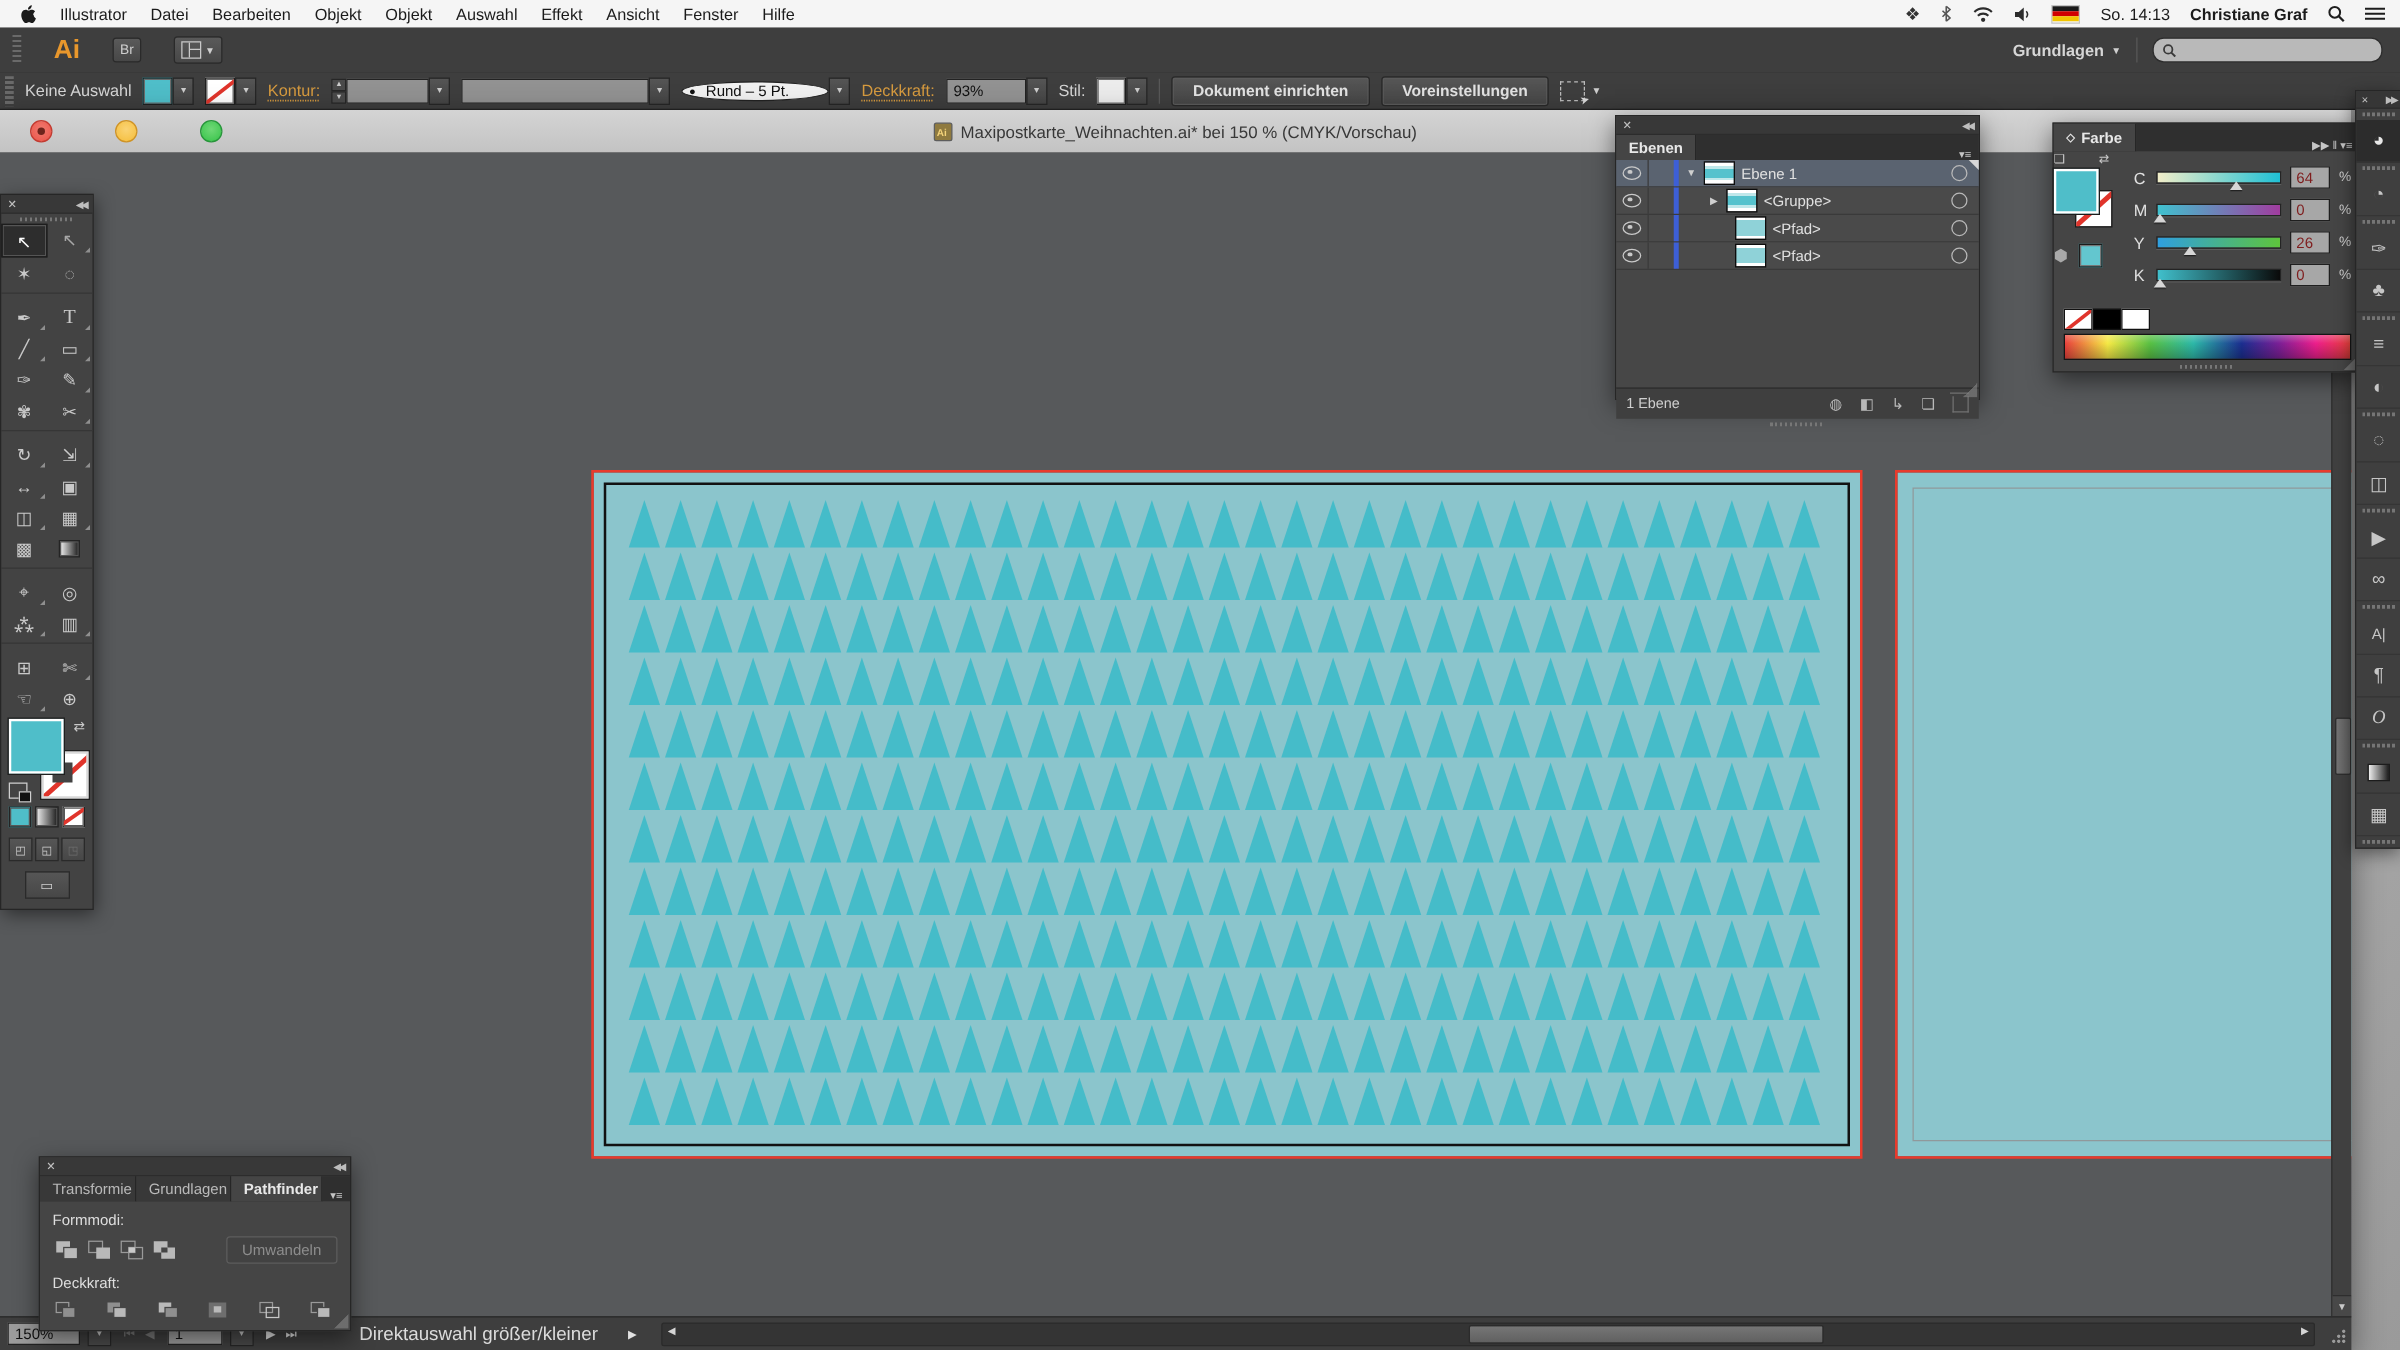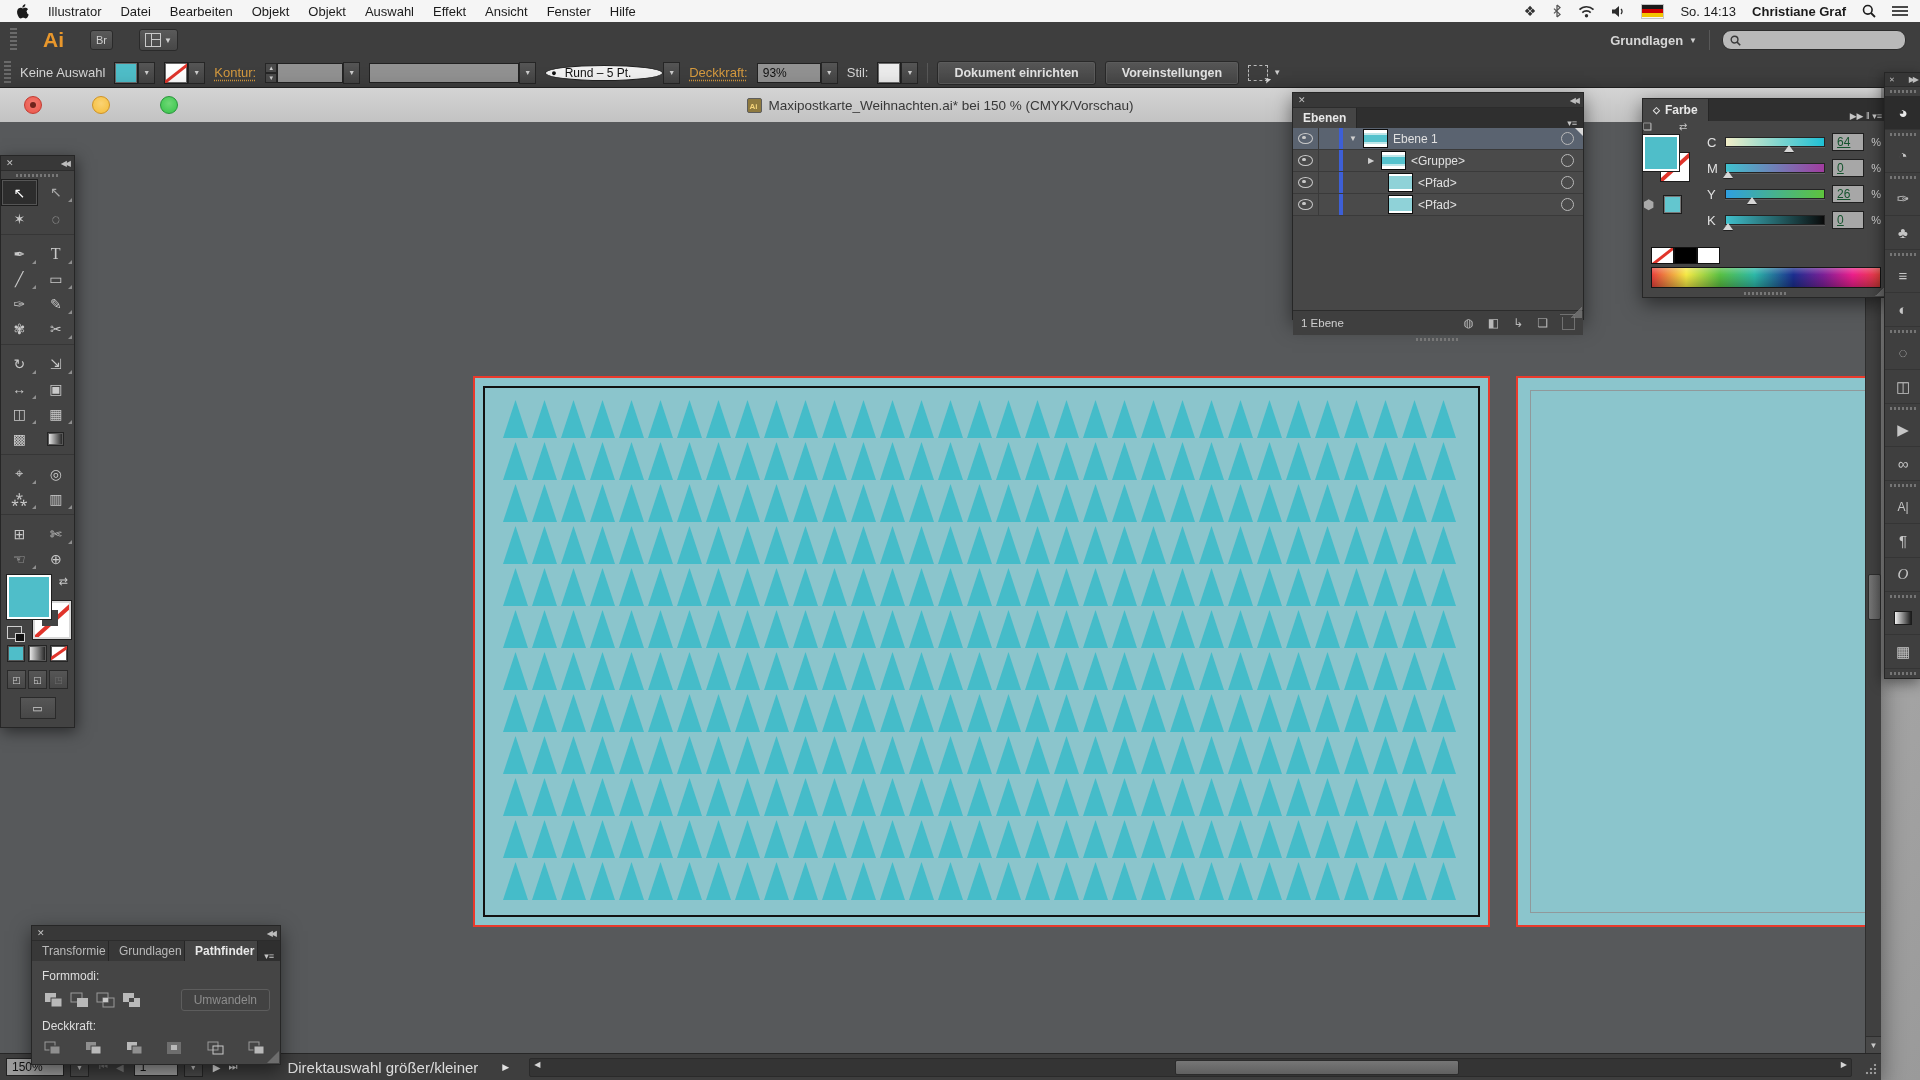--- a/index.html
+++ b/index.html
@@ -167,21 +167,21 @@
   .cp-fill{position:absolute;left:0;top:14px;width:32px;height:32px;background:#4fbec9;border:2px solid #fff;outline:1px solid #1c1c1c;z-index:2;}
   .cp-stroke{position:absolute;left:18px;top:32px;width:28px;height:28px;background:#fff;outline:1px solid #1c1c1c;overflow:hidden;}
   .cp-stroke:before{content:"";position:absolute;left:-22%;top:44%;width:150%;height:3.5px;background:#e0342b;transform:rotate(-42deg);}
   .cp-cube{position:absolute;left:0;top:76px;color:#a9a9a9;font-size:13px;}
   .cp-web{position:absolute;left:20px;top:74px;width:17px;height:17px;background:#63c6cf;border:1px solid #1c1c1c;box-shadow:0 0 0 1px #777 inset;}
   .sliders{position:absolute;left:64px;top:8px;width:174px;}
   .srow{display:flex;align-items:center;height:26px;gap:7px;}
   .slabel{width:12px;font-size:13px;color:#e0e0e0;}
   .strack{position:relative;width:106px;height:8px;border:1px solid #242424;box-shadow:0 1px 0 #5c5c5c;}
   .shandle{position:absolute;top:7px;width:0;height:0;margin-left:-5px;border-left:5px solid transparent;border-right:5px solid transparent;border-bottom:7px solid #d6d6d6;filter:drop-shadow(0 1px 0 #222);}
-  .sval{width:34px;height:18px;background:#a7a7a7;border:1px solid #1f1f1f;color:#14532d;font-size:12px;display:flex;align-items:center;padding:0 4px;box-sizing:border-box;text-decoration:underline;}
+  .sval{width:34px;height:18px;background:#a7a7a7;border:1px solid #1f1f1f;color:#7f1d1d;font-size:12px;display:flex;align-items:center;padding:0 4px;box-sizing:border-box;}
   .sunit{font-size:11px;color:#cfcfcf;}
   .cp-swatches{position:absolute;left:8px;top:148px;display:flex;}
   .cps{width:23px;height:17px;border:1px solid #111;box-sizing:border-box;}
   .cps.none{background:#fff;position:relative;overflow:hidden;}
   .cps.black{background:#000;}
   .cps.white{background:#fff;}
   .spectrum{position:absolute;left:8px;top:168px;width:228px;height:19px;border:1px solid #151515;background:
      linear-gradient(to right,#e8413c 0%,#f5e945 15%,#58c043 30%,#2db8a8 45%,#1b2e8f 62%,#7a1f96 75%,#ec1e8b 88%,#e8413c 100%);}
   .spectrum:after{content:"";position:absolute;inset:0;background:linear-gradient(to bottom,rgba(255,255,255,.25),rgba(0,0,0,0) 35%,rgba(0,0,0,.25));}
 

